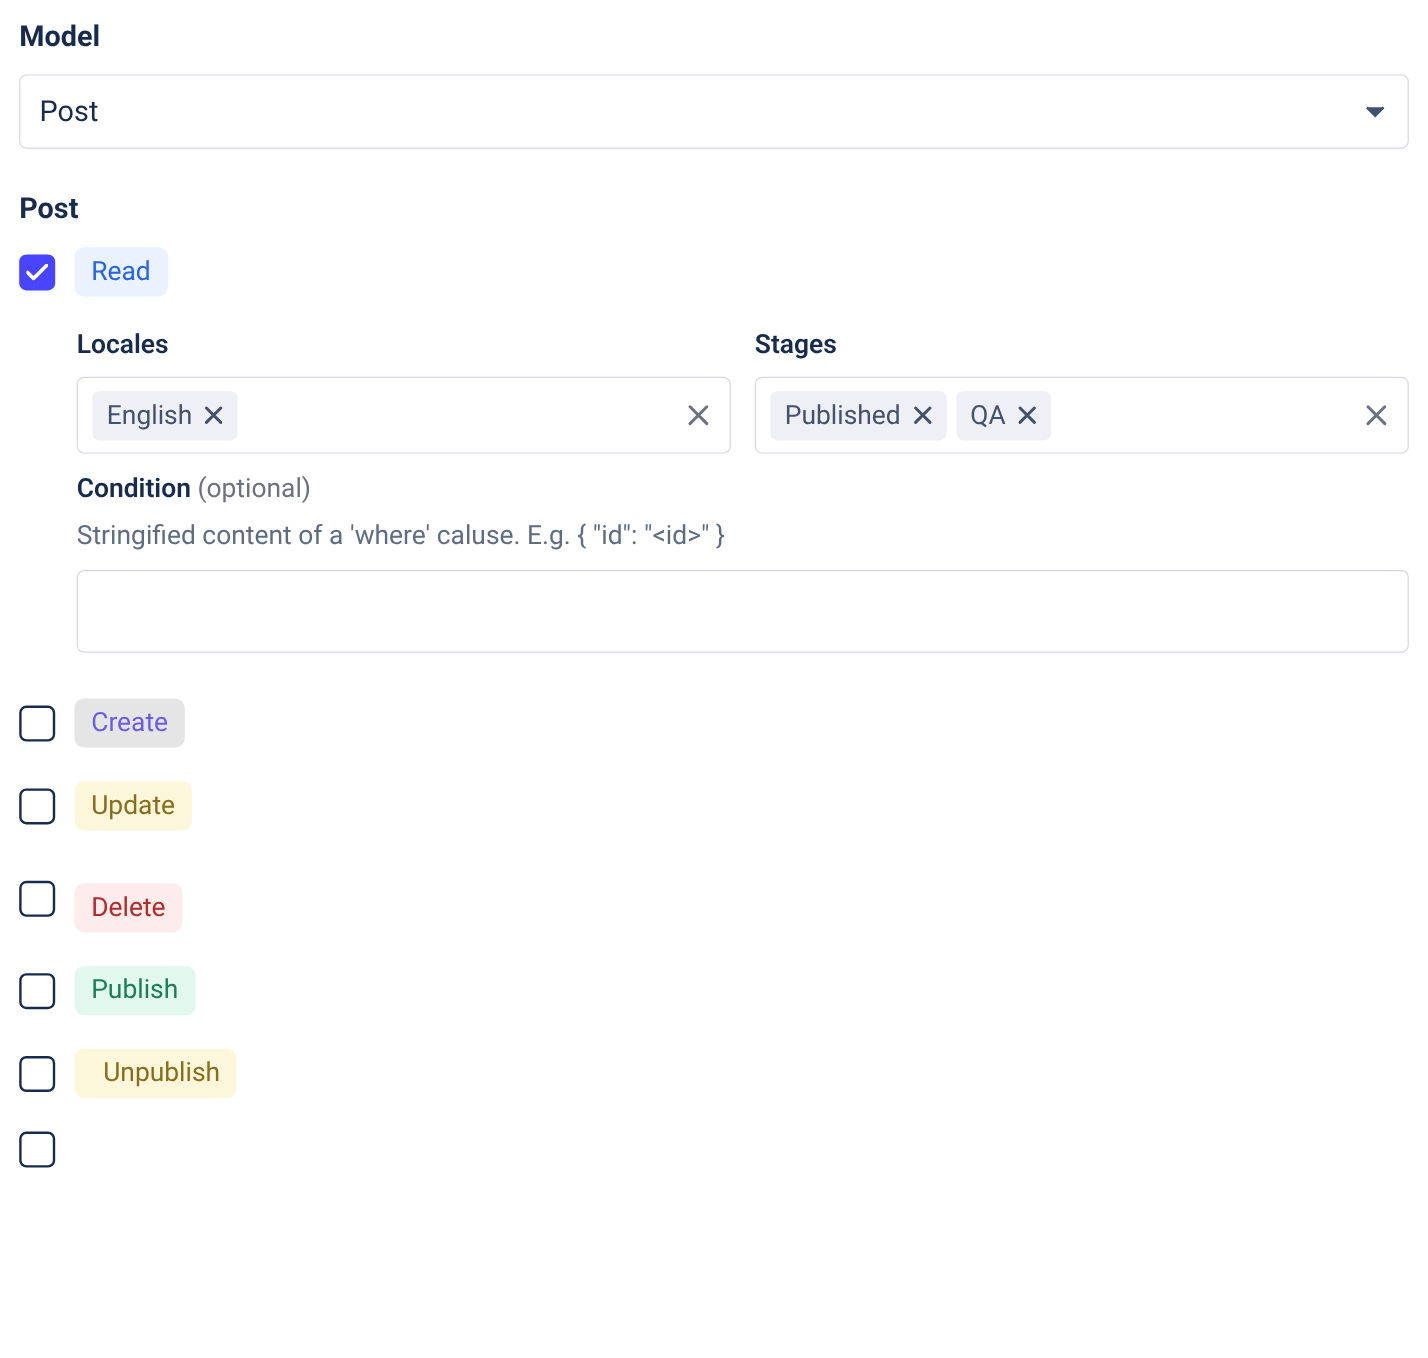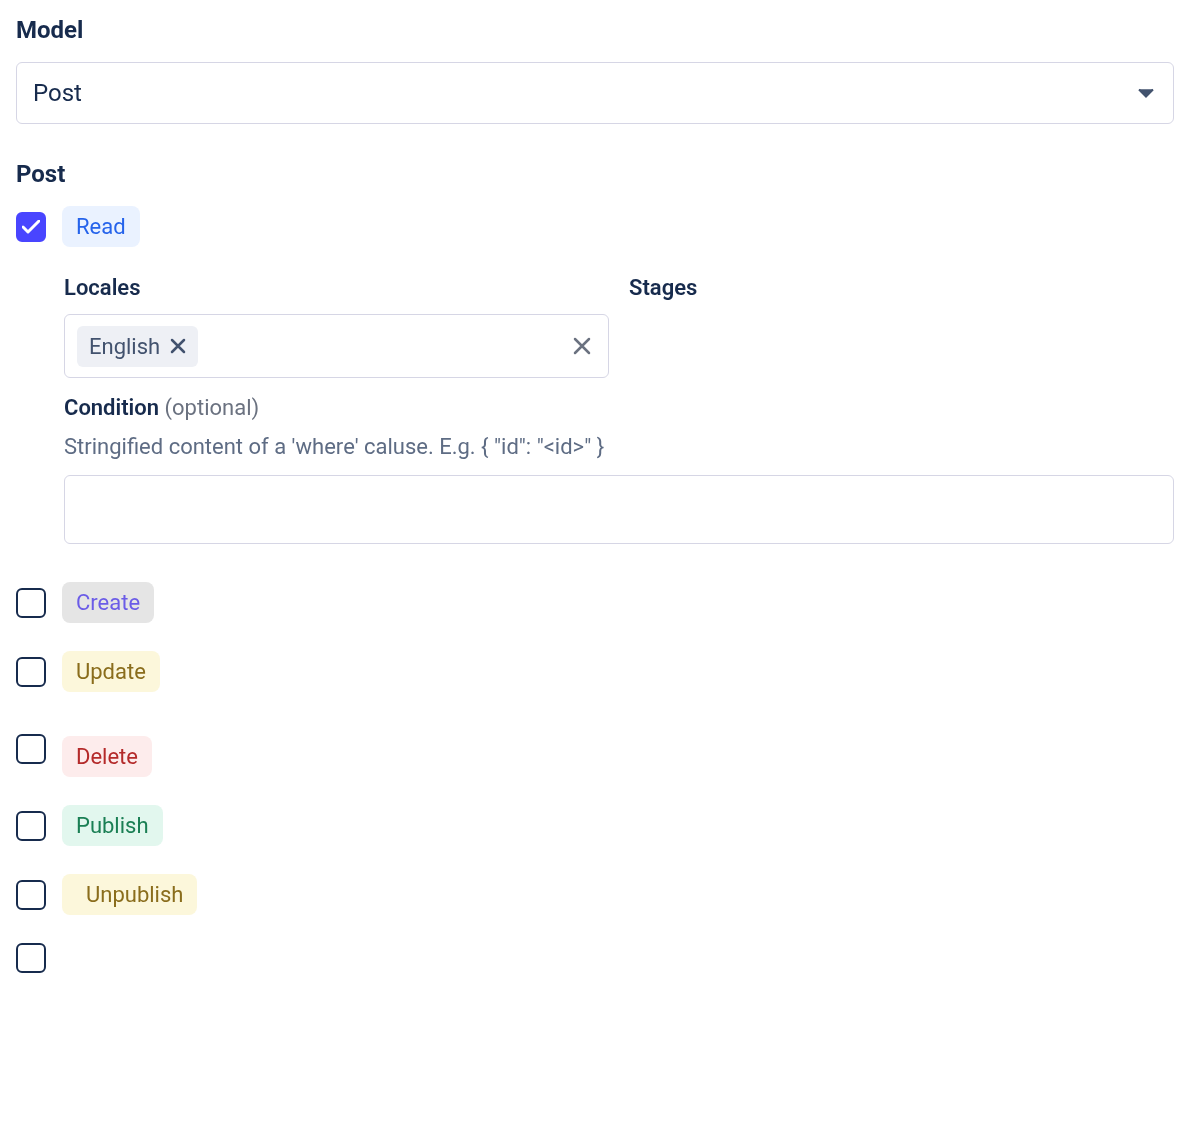--- a/index.html
+++ b/index.html
@@ -265,20 +265,43 @@
             <span class="tag-input-clear">
               <svg width="20" height="20" viewBox="0 0 20 20">
                   <path d="M3 3L17 17M17 3L3 17" stroke="#6b7280" stroke-width="2.5" stroke-linecap="round"></path>
                 </svg>
             </span>
           </div>
         </div>
 
         <div class="col">
           <div class="field-label">Stages</div>
+          <div class="tag-input">
+            <span class="tag">
+              <span>Published</span>
+              <span class="tag-close">
+                <svg width="16" height="16" viewBox="0 0 16 16">
+                    <path d="M2 2L14 14M14 2L2 14" stroke="#42526e" stroke-width="2.5" stroke-linecap="round"></path>
+                  </svg>
+              </span>
+            </span>
+            <span class="tag">
+              <span>QA</span>
+              <span class="tag-close">
+                <svg width="16" height="16" viewBox="0 0 16 16">
+                    <path d="M2 2L14 14M14 2L2 14" stroke="#42526e" stroke-width="2.5" stroke-linecap="round"></path>
+                  </svg>
+              </span>
+            </span>
+            <span class="tag-input-clear">
+              <svg width="20" height="20" viewBox="0 0 20 20">
+                  <path d="M3 3L17 17M17 3L3 17" stroke="#6b7280" stroke-width="2.5" stroke-linecap="round"></path>
+                </svg>
+            </span>
+          </div>
         </div>
       </div>
 
       <div>
         <div class="field-label">
           <span>Condition</span>
           <span class="optional">(optional)</span>
         </div>
         <div class="helper-text">Stringified content of a 'where' caluse. E.g. { "id": "&lt;id&gt;" }</div>
         <input type="text" class="text-input" value="" style="">

